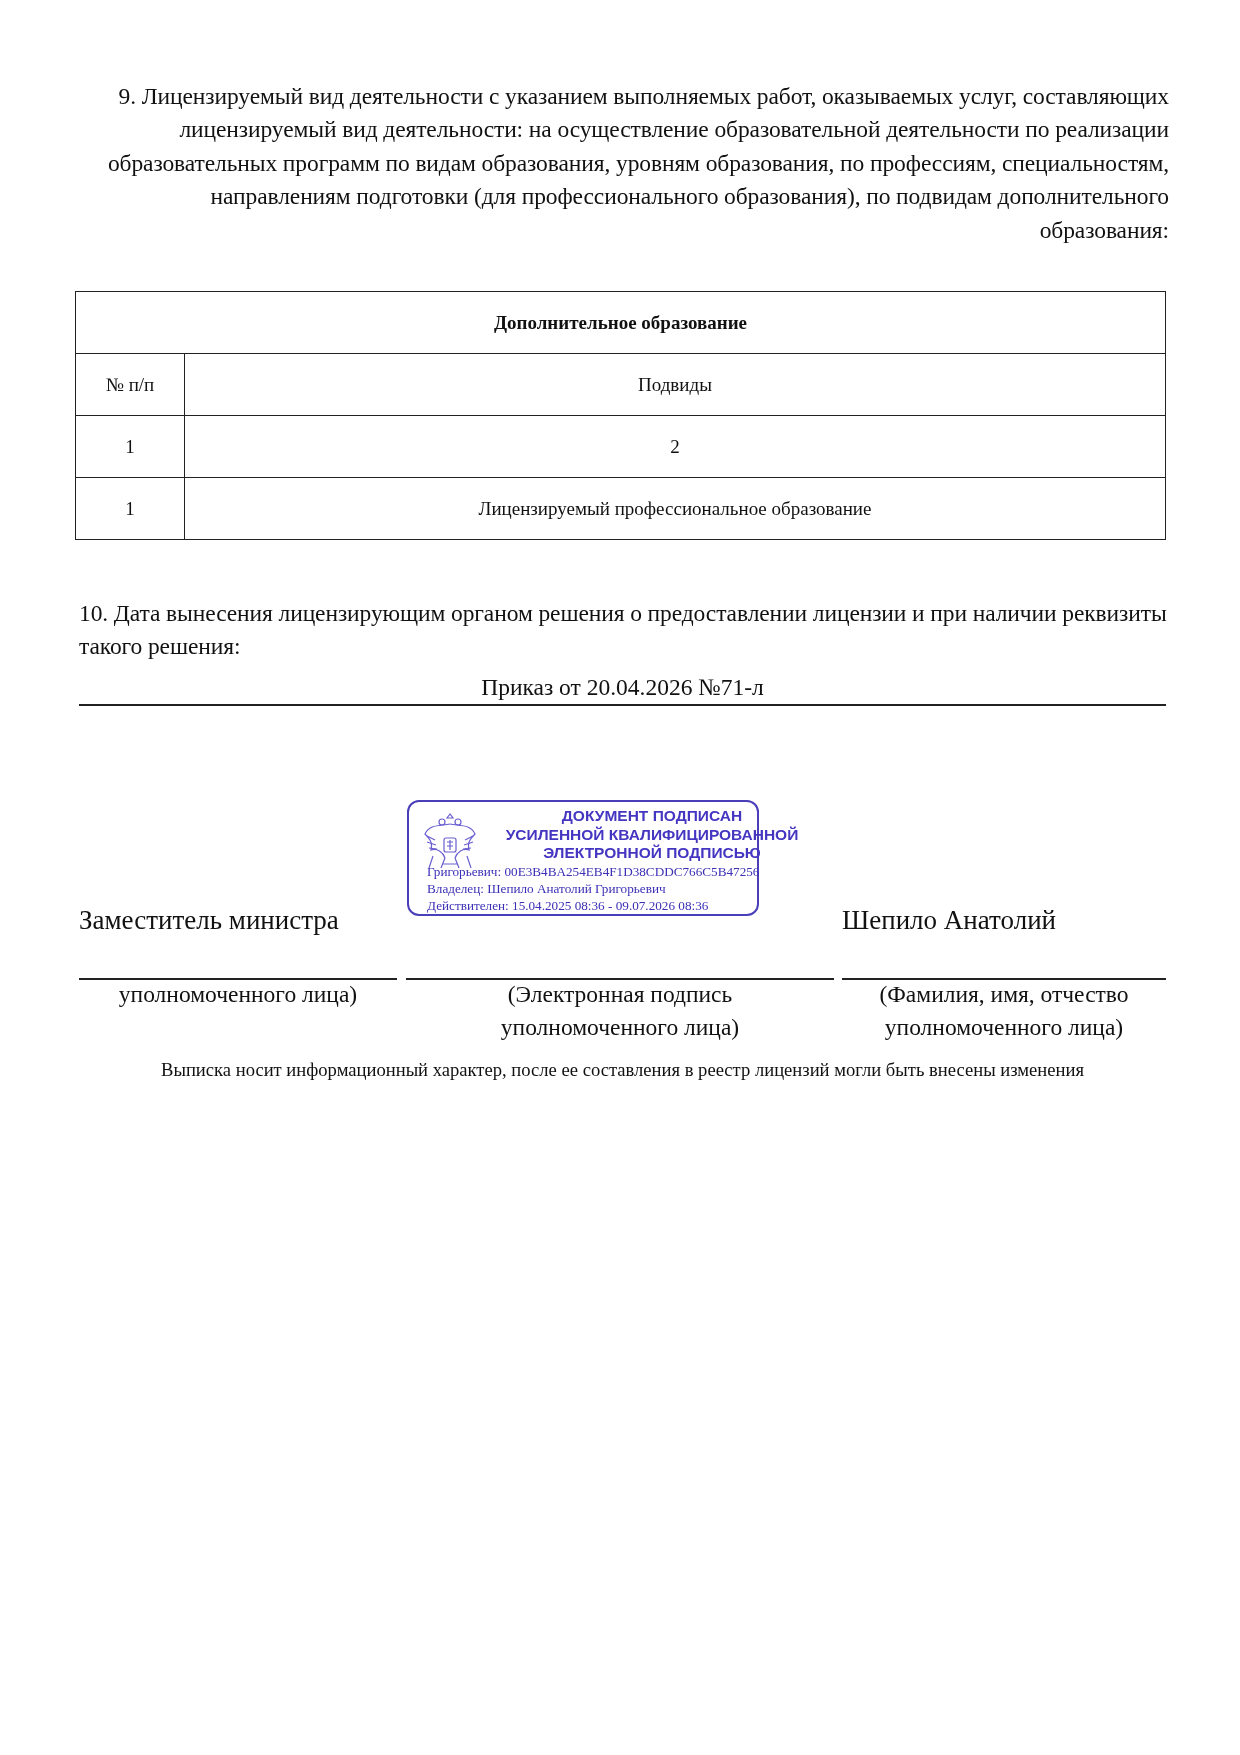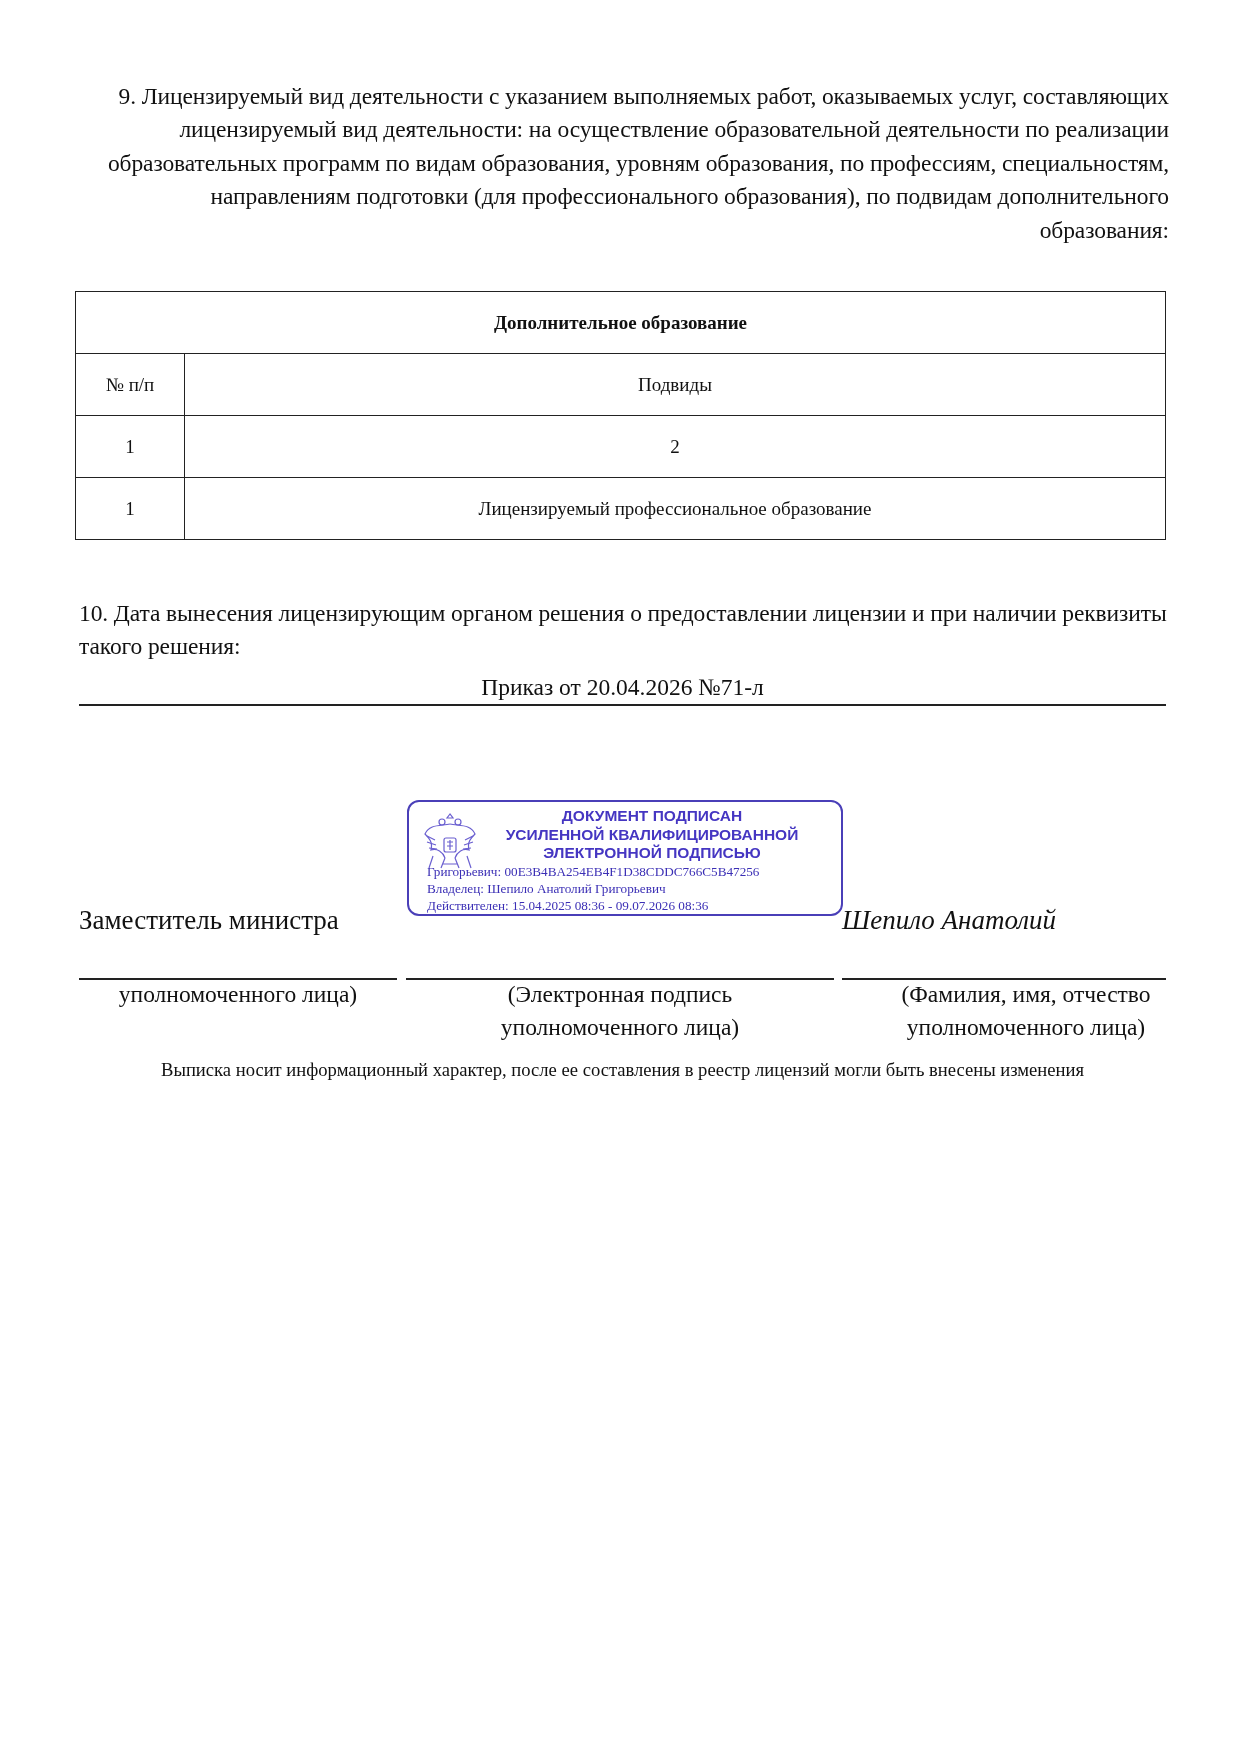--- a/index.html
+++ b/index.html
@@ -26,52 +26,52 @@
   table.lic td.num { width: 108px; font-family: Liberation Serif, serif; }
   .order {
     position: absolute; left: 79px; top: 671px; width: 1087px; text-align: center;
     font-size: 23.5px; line-height: 33px;
   }
   .order-line {
     position: absolute; left: 79px; top: 704px; width: 1087px; height: 0;
     border-top: 2.5px solid #222;
   }
   .stamp {
-    position: absolute; left: 407px; top: 800px; width: 436px; height: 116px;
+    position: absolute; left: 407px; top: 800px; width: 352px; height: 116px;
     border: 2px solid #4a3fb8; border-radius: 12px; box-sizing: border-box;
     color: #3b2fb5;
   }
   .stamp .emblem { position: absolute; left: 12px; top: 6px; width: 58px; height: 68px; }
   .stamp .title {
     position: absolute; left: 78px; top: 5px; width: 330px; text-align: center;
     font-family: "Liberation Sans", "DejaVu Sans", sans-serif; font-weight: bold;
     font-size: 15.5px; line-height: 18.5px; color: #4536c2;
   }
   .stamp .meta {
     position: absolute; left: 18px; font-size: 13.2px; line-height: 16px;
     font-family: "Liberation Serif", "DejaVu Serif", serif; color: #3b2fb5; white-space: nowrap;
   }
   .stamp .m1 { top: 62px; }
   .stamp .m2 { top: 79px; }
   .stamp .m3 { top: 96px; }
   .sig-top {
     position: absolute; font-size: 27px; line-height: 33.4px; 
   }
   #position-value { left: 79px; width: 318px; top: 904px; }
-  #name-value { left: 842px; width: 324px; top: 904px; font-style: italic; }
+  #name-value { left: 842px; width: 324px; top: 904px; }
   .sig-line { position: absolute; top: 978px; height: 0; border-top: 2.5px solid #222; }
   #line-left { left: 79px; width: 318px; }
   #line-mid { left: 406px; width: 428px; }
   #line-right { left: 842px; width: 324px; }
   .sig-caption {
     position: absolute; top: 978px; font-size: 23.5px; line-height: 33.4px; text-align: center;
   }
   #cap-left { left: 79px; width: 318px; }
   #cap-mid { left: 406px; width: 428px; }
-  #cap-right { left: 864px; width: 324px; text-align: center; }
+  #cap-right { left: 842px; width: 324px; text-align: center; }
   .footnote {
     position: absolute; left: 79px; width: 1087px; top: 1058px; text-align: center;
     font-size: 18.6px; line-height: 24px;
   }
 </style>
 </head>
 <body>
 
 <div id="sec9" class="para">9. Лицензируемый вид деятельности с указанием выполняемых работ, оказываемых услуг, составляющих лицензируемый вид деятельности: на осуществление образовательной деятельности по реализации образовательных программ по видам образования, уровням образования, по профессиям, специальностям, направлениям подготовки (для профессионального образования), по подвидам дополнительного образования:</div>
 

